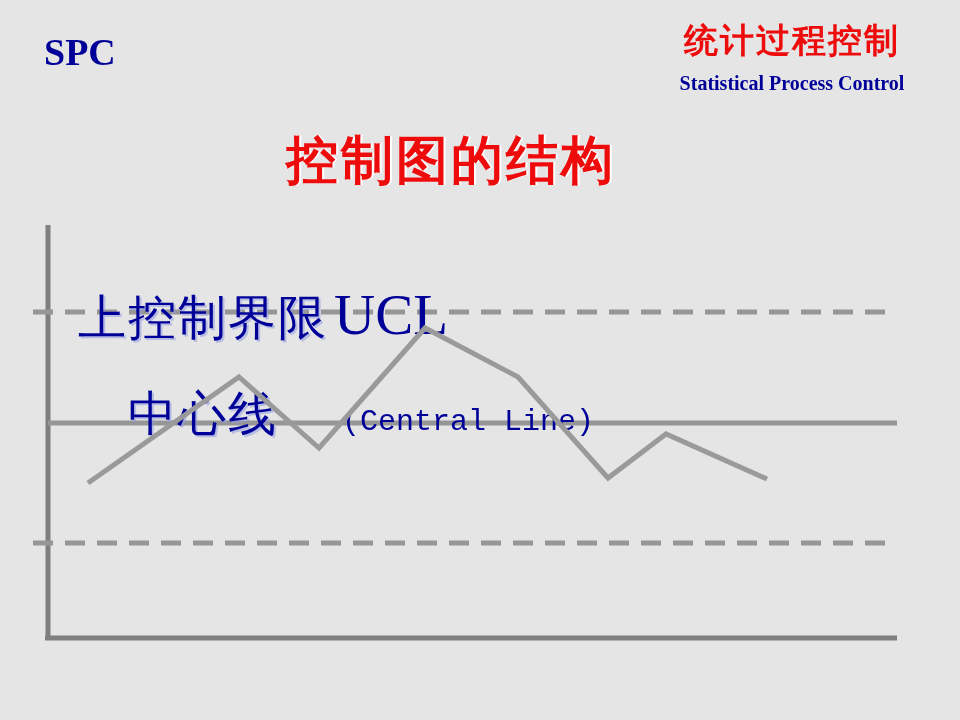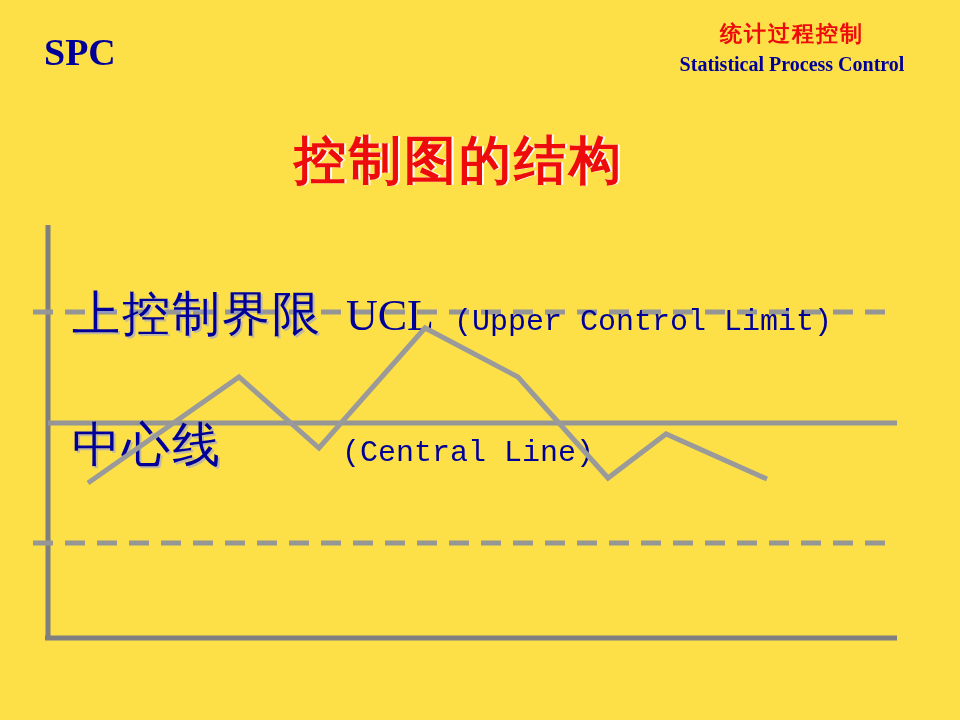--- a/index.html
+++ b/index.html
@@ -1,20 +1,20 @@
 <!DOCTYPE html>
 <html style="--navy: #000099; --red: #ee0b0b; --line: #969696; --axis: #7f7f7f; --series: #9a9a9a;"><head>
 <meta charset="utf-8">
 <style>
   html, body { margin: 0; padding: 0; background: #ffffff; }
   .slide {
     position: relative;
     width: 960px;
     height: 720px;
-    background: #fde047;
+    background: #e5e5e5;
     overflow: hidden;
     font-family: "Liberation Sans", sans-serif;
   }
   .brand {
     position: absolute;
     left: 44px;
     top: 30px;
     font-family: "Liberation Serif", serif;
     font-weight: bold;
     font-size: 38px;
@@ -22,47 +22,46 @@
   }
   .hdr-right {
     position: absolute;
     left: 668px;
     top: 22px;
     width: 248px;
     text-align: center;
     line-height: 1.1;
   }
   .hdr-cn {
-    font-size: 22px;
+    font-size: 34px;
     font-weight: bold;
     letter-spacing: 2px;
     color: var(--red);
     font-family: "DejaVu Sans", sans-serif;
     white-space: nowrap;
   }
   .hdr-en {
-    margin-top: 7px;
+    margin-top: 13px;
     font-family: "Liberation Serif", serif;
     font-weight: bold;
     font-size: 20px;
     color: var(--navy);
     white-space: nowrap;
   }
   .slide-title {
     position: absolute;
     left: 286px;
     top: 126px;
     font-size: 52px;
     font-weight: bold;
     letter-spacing: 3px;
     color: var(--red);
     font-family: "DejaVu Sans", sans-serif;
     white-space: nowrap;
     text-shadow: 2px 0 0 #ffffff;
-    margin-left: 8px;
   }
   svg.layer {
     position: absolute;
     left: 0; top: 0;
     width: 960px; height: 720px;
     pointer-events: none;
   }
   #svg-base { z-index: 1; }
   #svg-top  { z-index: 3; }
   .limit-row {
@@ -70,30 +69,30 @@
     left: 72px;
     z-index: 2;
     display: flex;
     align-items: baseline;
     color: var(--navy);
     white-space: nowrap;
   }
   .col-cn {
     display: inline-block;
     width: 262px;
+    text-align: center;
     font-size: 48px;
     letter-spacing: 2px;
     font-family: Liberation Mono, monospace;
     text-shadow: 2px 2px 0 rgba(145,155,225,0.55);
   }
   .col-abbr {
     display: inline-block;
     width: 112px;
-    text-align: center;
-    font-size: 44px;
+    font-size: 57px;
     font-family: "Liberation Serif", serif;
   }
   .col-en {
     display: inline-block;
     padding-left: 8px;
     font-size: 30px;
     font-family: "Liberation Mono", monospace;
   }
 </style>
 </head>
@@ -114,24 +113,23 @@
       <line x1="48" y1="225" x2="48" y2="640" stroke="#7f7f7f" stroke-width="5"></line>
       <line x1="45" y1="638" x2="897" y2="638" stroke="#7f7f7f" stroke-width="5"></line>
       <line x1="33" y1="312" x2="897" y2="312" stroke="#969696" stroke-width="5" stroke-dasharray="20 12"></line>
       <line x1="48" y1="423" x2="897" y2="423" stroke="#969696" stroke-width="5"></line>
       <line x1="33" y1="543" x2="897" y2="543" stroke="#969696" stroke-width="5" stroke-dasharray="20 12"></line>
     </svg>
 
   <div class="limit-row" style="top:282px">
     <span class="col-cn">上控制界限</span>
     <span class="col-abbr">UCL</span>
-    <span class="col-en">(Upper Control Limit)</span>
   </div>
 
-  <div class="limit-row" style="top:413px">
+  <div class="limit-row" style="top:382px">
     <span class="col-cn">中心线</span>
     <span class="col-en">(Central Line)</span>
   </div>
 
   <div class="limit-row" style="top:513px">
   </div>
 
   <svg id="svg-top" class="layer" viewBox="0 0 960 720">
       <polyline points="88,483 239,377 319,448 425,328 518,377 608,478 666,434 767,479" fill="none" stroke="#9a9a9a" stroke-width="5" stroke-linejoin="miter" stroke-linecap="butt"></polyline>
     </svg>

